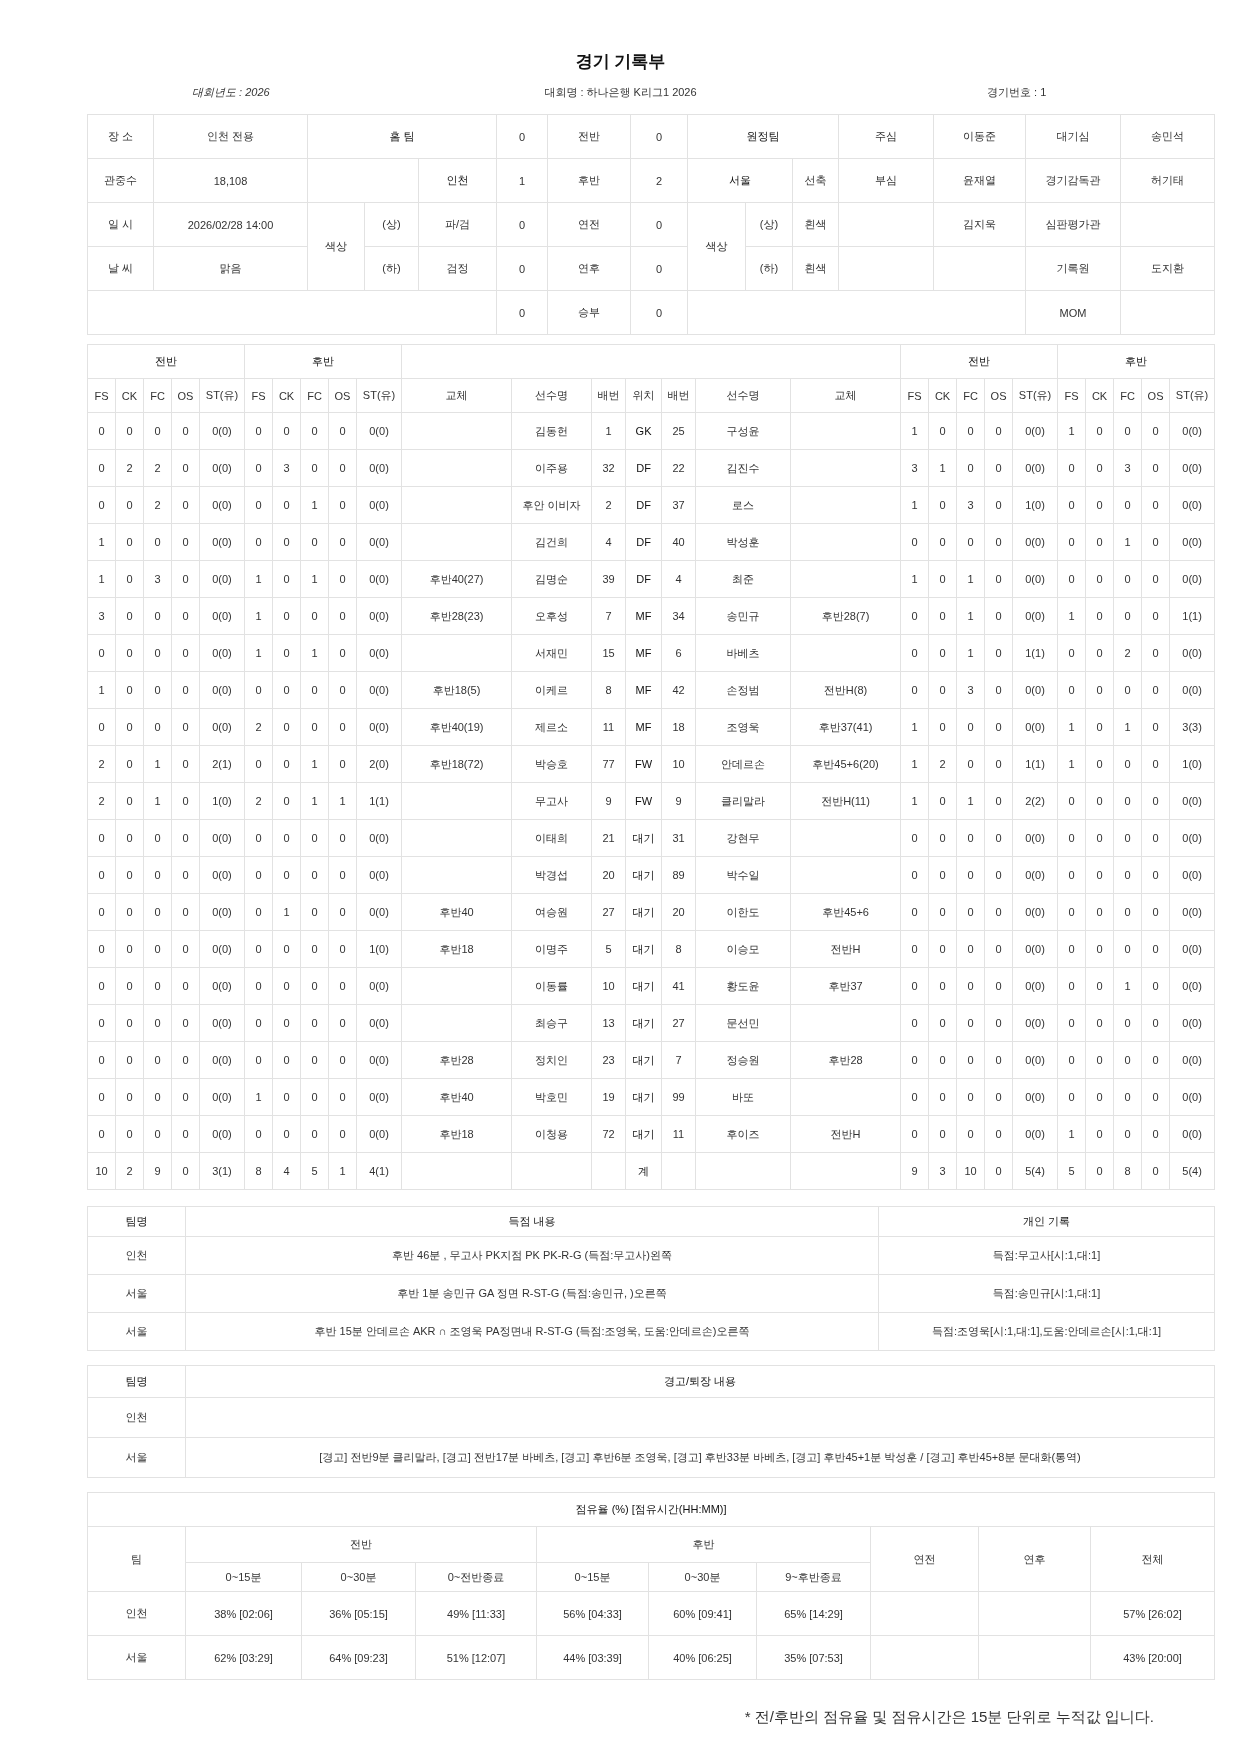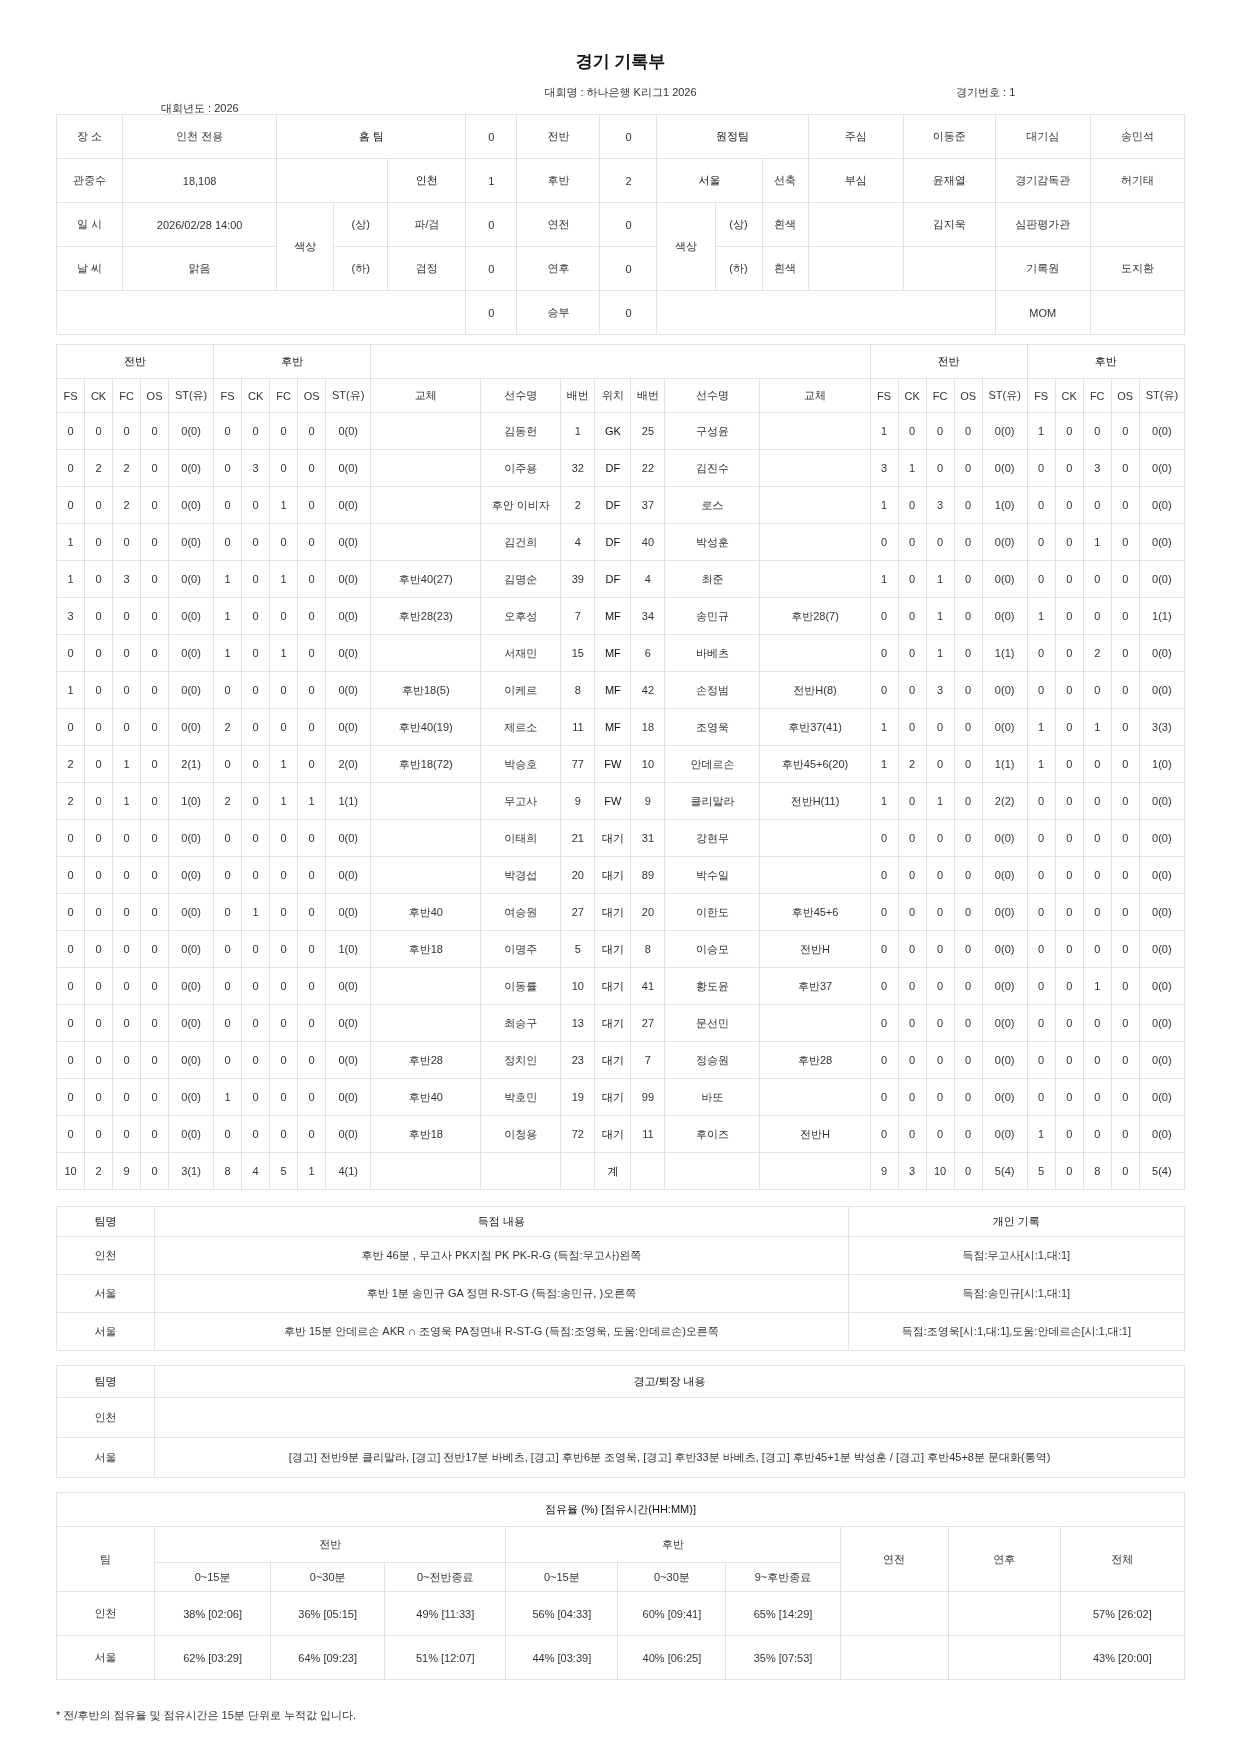--- a/index.html
+++ b/index.html
@@ -1,21 +1,21 @@
 <!DOCTYPE html>
 <html><head>
 <meta charset="utf-8">
 <style>
   * { box-sizing: border-box; }
   html,body { margin:0; padding:0; background:#fff; }
   body { font-family:"Liberation Sans","DejaVu Sans",sans-serif; color:#333; }
-  .page { width:1241px; height:1755px; padding:50px 56px 0; background:#fff; position:relative; }
+  .page { width:1241px; height:1755px; padding:50px 87px 0; background:#fff; position:relative; }
   .title { text-align:center; font-size:17px; font-weight:bold; color:#111; margin:0 0 12px; }
   .meta { position:relative; height:16px; font-size:11px; color:#333; margin-bottom:13px; }
-  .meta .m-year { position:absolute; left:105px; top:16px; }
+  .meta .m-year { position:absolute; left:105px; top:0;font-style:italic; }
   .meta .m-comp { position:absolute; left:50%; transform:translateX(-50%); top:0; }
   .meta .m-no { position:absolute; left:900px; top:0; }
   table { border-collapse:collapse; table-layout:fixed; width:100%; }
   td, th { border:1px solid #e2e2e2; font-size:11px; color:#333; text-align:center;
            vertical-align:middle; padding:0 3px; overflow:hidden; white-space:nowrap; font-weight:normal; }
   .b { font-weight:normal; color:#111; }
   .info td { height:44px; }
   .info { margin-bottom:9px; }
   .stats { margin-bottom:16px; }
   .stats thead td { height:34px; }
@@ -24,21 +24,21 @@
   .goals thead td { height:30px; }
   .goals tbody td { height:38px; }
   .warn { margin-bottom:14px; }
   .warn thead td { height:32px; }
   .warn tbody td { height:40px; }
   .poss { margin-bottom:28px; }
   .poss .t-row td { height:34px; }
   .poss .h1 td { height:36px; }
   .poss .h2 td { height:29px; }
   .poss tbody td { height:44px; }
-  .fnote { text-align:left; font-size:11px; color:#333; }
+  .fnote { text-align:right; font-size:15px; color:#333; }
   .fnote1 { margin-top:14px; }
   .fnote2 { margin-top:24px; }
 </style>
 </head>
 <body>
 
 <div class="page">
 
   <h1 class="title">경기 기록부</h1>
 

